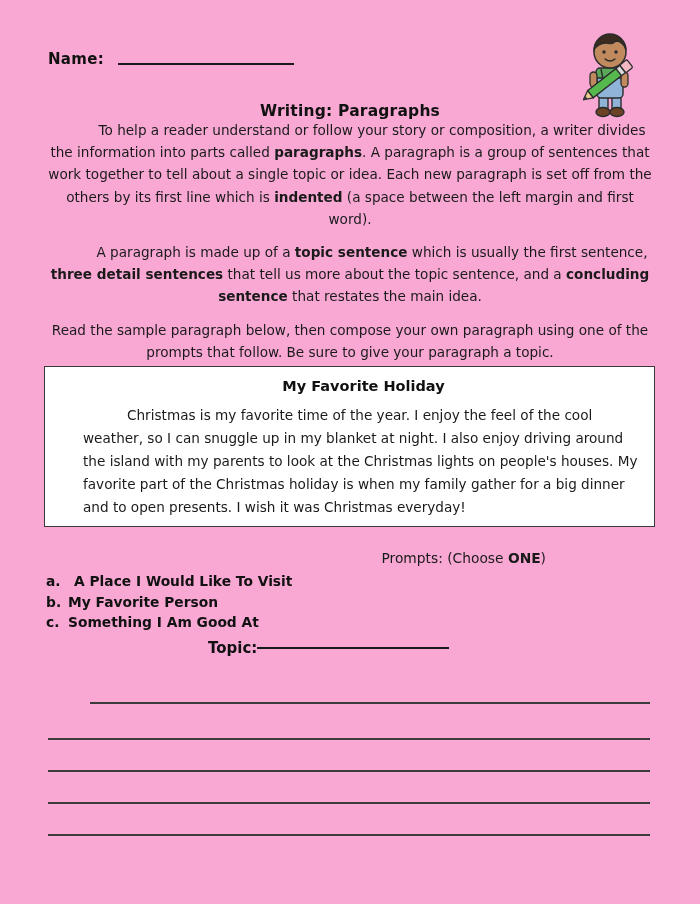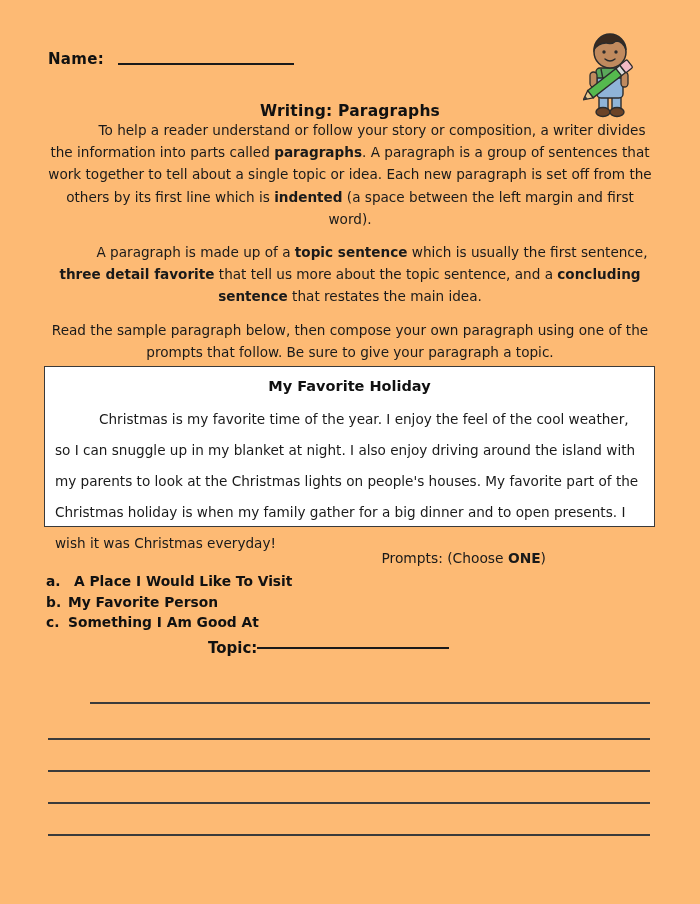--- a/index.html
+++ b/index.html
@@ -11,21 +11,21 @@
     width: 700px;
     height: 904px;
     position: relative;
     font-family: "DejaVu Sans", "Liberation Sans", sans-serif;
     color: #1a1a1a;
     overflow: hidden;
   }
   .page {
     position: absolute;
     inset: 0;
-    background: #fdba74;
+    background: #f9a8d4;
   }
 
   
   .name-row {
     position: absolute;
     left: 48px;
     top: 52px;
     display: flex;
     align-items: flex-end;
     gap: 14px;
@@ -87,32 +87,33 @@
   
   .sample-box {
     position: absolute;
     left: 44px;
     top: 366px;
     width: 611px;
     height: 161px;
     border: 1.6px solid #3a3a3a;
     box-sizing: border-box;
     background: #fff;
+    padding-left: 28px;
   }
   .sample-title {
     text-align: center;
     font-size: 14.5px;
     font-weight: 700;
     margin: 11px 0 0 0;
     color: #111;
   }
   .sample-body {
     margin: 10px 10px 0 10px;
     font-size: 13.6px;
-    line-height: 31px;
+    line-height: 23px;
     text-indent: 44px;
     color: #1a1a1a;
   }
 
   
   .prompts {
     position: absolute;
     left: 46px;
     top: 548px;
     width: 500px;
@@ -217,21 +218,21 @@
 
       <circle cx="21" cy="26" r="1.7" fill="#2b2b2b"></circle>
       <circle cx="33" cy="26" r="1.7" fill="#2b2b2b"></circle>
 
       <path d="M22 33 q5 4 10 0" stroke="#2b2b2b" stroke-width="1.4" fill="none" stroke-linecap="round"></path>
     </svg>
   </div>
 
   <div class="body-wrap">
     <p class="para indent">To help a reader understand or follow your story or composition, a writer divides the information into parts called <b>paragraphs</b>.  A paragraph is a group of sentences that work together to tell about a single topic or idea.  Each new paragraph is set off from the others by its first line which is <b>indented</b> (a space between the left margin and first word).</p>
-    <p class="para indent">A paragraph is made up of a <b>topic sentence</b> which is usually the first sentence, <b>three detail favorite</b> that tell us more about the topic sentence, and a <b>concluding sentence</b> that restates the main idea.</p>
+    <p class="para indent">A paragraph is made up of a <b>topic sentence</b> which is usually the first sentence, <b>three detail sentences</b> that tell us more about the topic sentence, and a <b>concluding sentence</b> that restates the main idea.</p>
     <p class="para">Read the sample paragraph below, then compose your own paragraph using one of the prompts that follow. Be sure to give your paragraph a topic.</p>
   </div>
 
   <div class="sample-box">
     <div class="sample-title">My Favorite Holiday</div>
     <div class="sample-body">Christmas is my favorite time of the year.  I enjoy the feel of the cool weather, so I can snuggle up in my blanket at night. I also enjoy driving around the island with my parents to look at the Christmas lights on people's houses. My favorite part of the Christmas holiday is when my family gather for a big dinner and to open presents.  I wish it was Christmas everyday!</div>
   </div>
 
   <div class="prompts">
     <div class="prompts-head">Prompts: (Choose <b>ONE</b>)</div>

